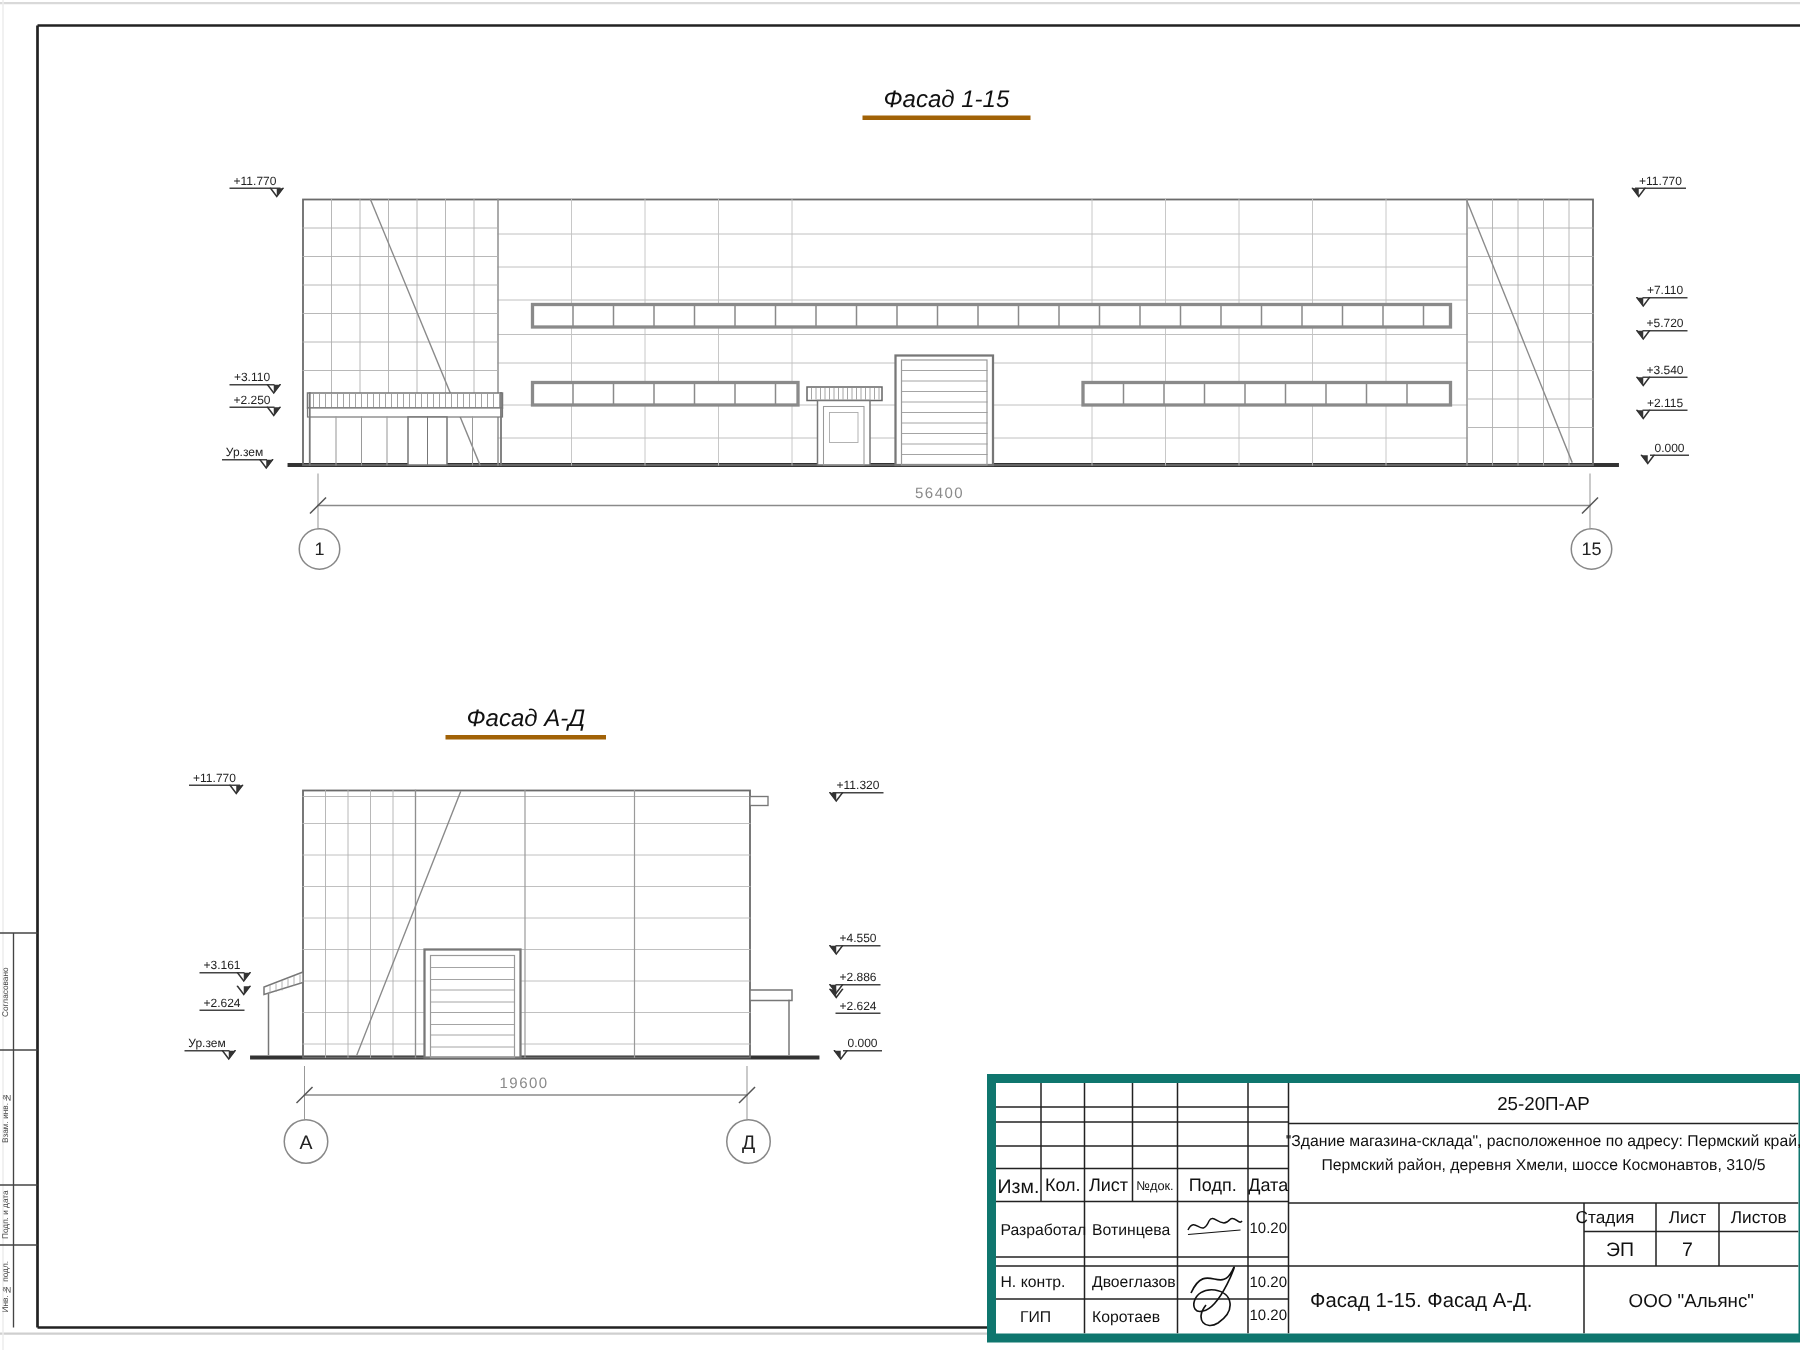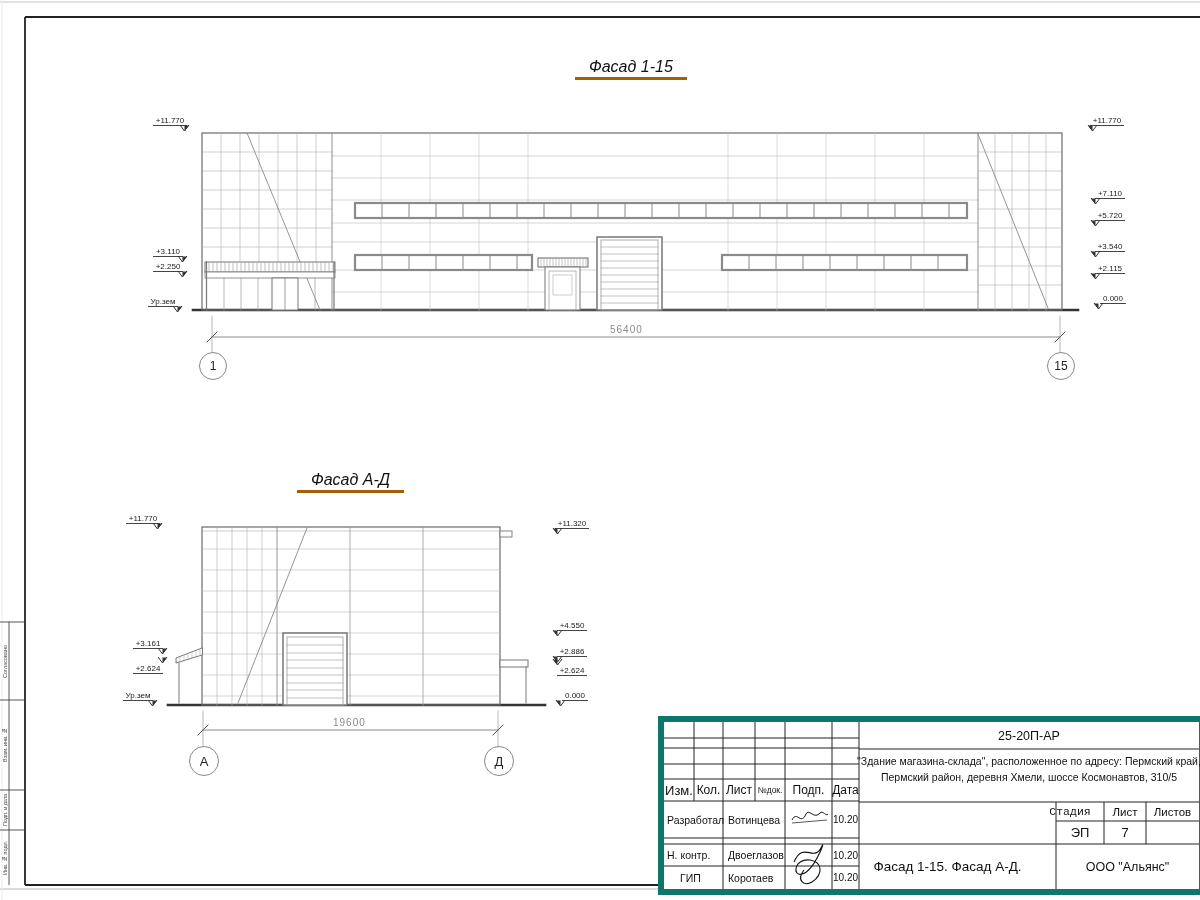--- a/index.html
+++ b/index.html
@@ -515,21 +515,21 @@
     <div class="cell" style="left:168px;top:79px;width:27px;height:37px;font-size:10px;">10.20</div>
 
     <div class="cell lft" style="left:0;top:122px;width:59px;height:22px;font-size:10.5px;">Н. контр.</div>
     <div class="cell lft" style="left:61px;top:122px;width:60px;height:22px;font-size:10.5px;">Двоеглазов</div>
     <div class="cell" style="left:168px;top:122px;width:27px;height:22px;font-size:10px;">10.20</div>
 
     <div class="cell lft" style="left:0;top:144px;width:59px;height:23px;font-size:10.5px;padding-left:16px;">ГИП</div>
     <div class="cell lft" style="left:61px;top:144px;width:60px;height:23px;font-size:10.5px;">Коротаев</div>
     <div class="cell" style="left:168px;top:144px;width:27px;height:23px;font-size:10px;">10.20</div>
 
-    <div class="cell" style="left:392px;top:80px;width:28px;height:19px;font-size:11.5px;font-family:Liberation Mono, monospace;">Стадия</div>
+    <div class="cell" style="left:392px;top:80px;width:28px;height:19px;font-size:11.5px;">Стадия</div>
     <div class="cell" style="left:440px;top:80px;width:42px;height:19px;font-size:11.5px;">Лист</div>
     <div class="cell" style="left:482px;top:80px;width:53px;height:19px;font-size:11.5px;">Листов</div>
     <div class="cell" style="left:392px;top:99px;width:48px;height:23px;font-size:13px;">ЭП</div>
     <div class="cell" style="left:440px;top:99px;width:42px;height:23px;font-size:13px;">7</div>
 
     <div class="cell" style="left:195px;top:122px;width:177px;height:45px;font-size:13.5px;">Фасад 1-15. Фасад А-Д.</div>
     <div class="cell" style="left:392px;top:122px;width:143px;height:45px;font-size:12.5px;">ООО "Альянс"</div>
   </div>
 
 </div>

